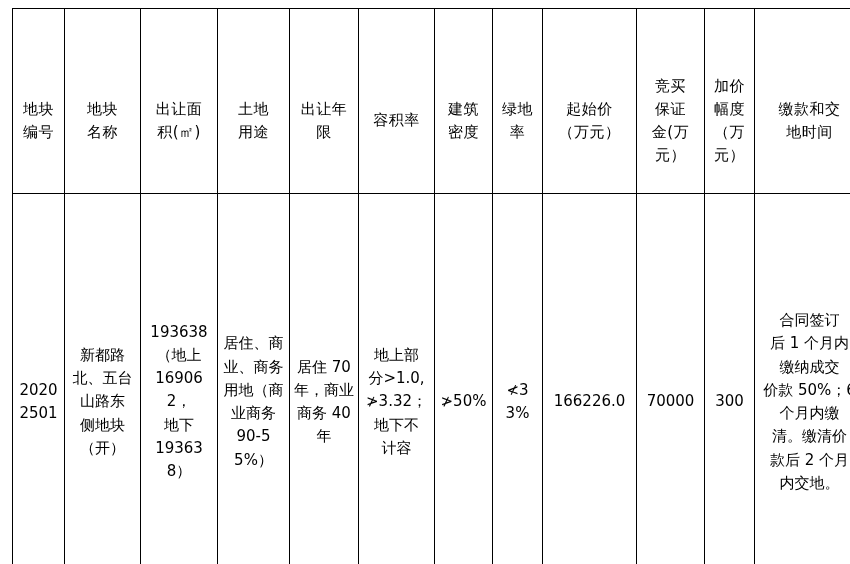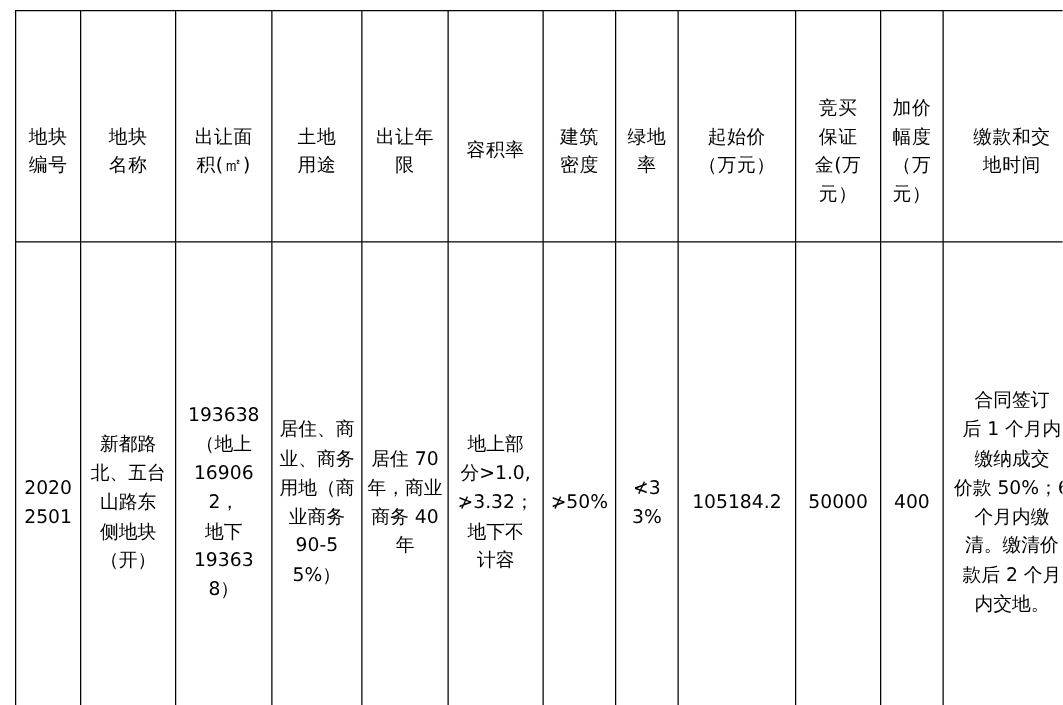--- a/index.html
+++ b/index.html
@@ -184,27 +184,27 @@
 地下不
 计容</span>
           </td>
         <td>
             <span class="cell-inner">≯50%</span>
           </td>
         <td>
             <span class="cell-inner">≮33%</span>
           </td>
         <td>
-            <span class="cell-inner tight">105184.2</span>
-          </td>
-        <td>
-            <span class="cell-inner tight">50000</span>
-          </td>
-        <td>
-            <span class="cell-inner tight">400</span>
+            <span class="cell-inner tight">166226.0</span>
+          </td>
+        <td>
+            <span class="cell-inner tight">70000</span>
+          </td>
+        <td>
+            <span class="cell-inner tight">300</span>
           </td>
         <td>
             <span class="cell-inner">合同签订
 后 1 个月内
 缴纳成交
 价款 50%；6
 个月内缴
 清。缴清价
 款后 2 个月
 内交地。</span>

